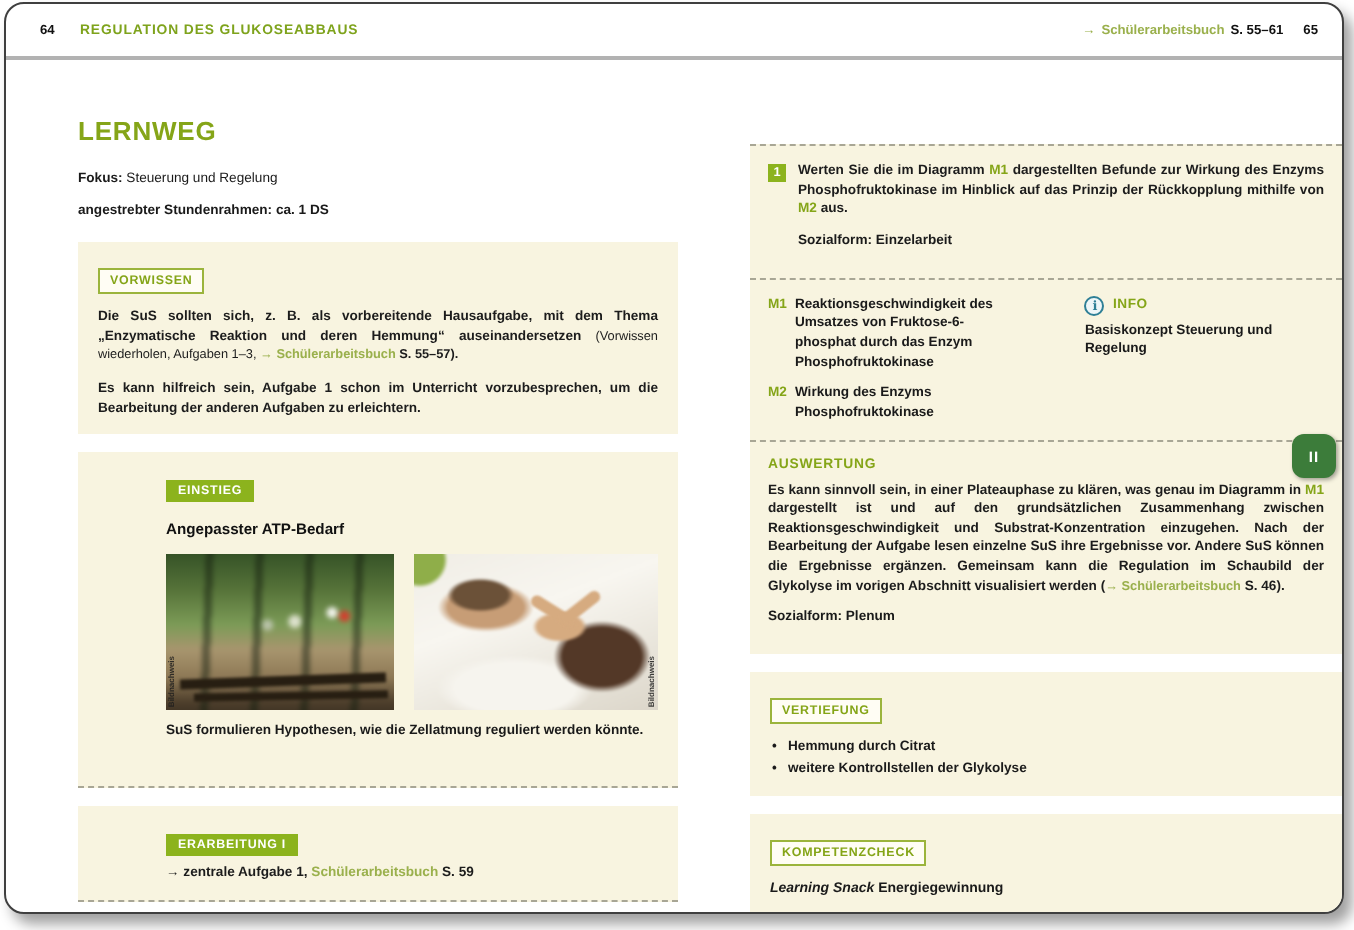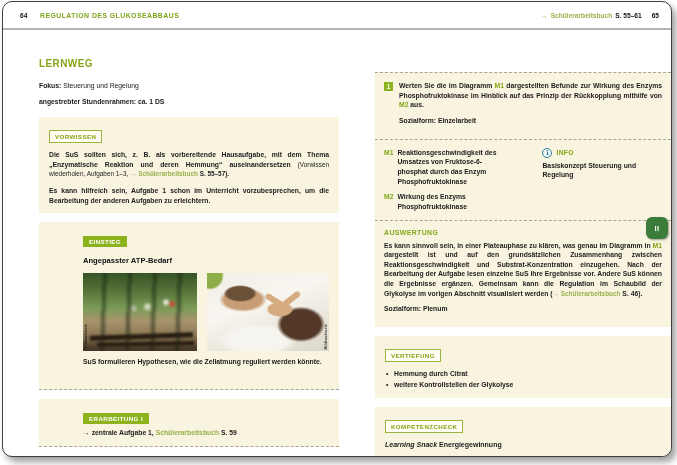--- a/index.html
+++ b/index.html
@@ -27,21 +27,21 @@
   .col-left{position:absolute;left:36px;top:46px;width:300px;}
   .col-right{position:absolute;left:372px;top:70px;width:296px;}
   
   .t{font-size:6.8px;line-height:1.42;text-align:justify;font-weight:600;color:#1c1c1c;margin:0;}
   .t .green{color:#85a518;font-weight:bold;}
   .t .lnk{color:#9ab04c;font-weight:bold;}
   .t .bld{font-weight:bold;}
   .note{font-weight:500;font-size:6.4px;}
   .soz{font-size:6.8px;font-weight:bold;margin-top:7px;}
   
-  .lernweg{font-size:10px;color:#85a518;font-weight:bold;letter-spacing:.4px;margin:10px 0 0;}
+  .lernweg{font-size:13px;color:#85a518;font-weight:bold;letter-spacing:.4px;margin:10px 0 0;}
   .meta{font-size:6.8px;margin-top:13px;}
   .meta b{font-weight:bold;}
   .meta2{font-size:6.8px;font-weight:bold;margin-top:9px;}
   .label-outline{display:inline-block;border:1px solid #9bb43c;color:#85a518;background:#fffdf4;
     font-size:6.2px;font-weight:bold;letter-spacing:.4px;padding:2px 5px 2px;}
   .label-fill{display:inline-block;background:#8cb31d;color:#fff;
     font-size:6.2px;font-weight:bold;letter-spacing:.4px;padding:2px 6px 2px;}
   .box{background:#f8f4e0;padding:8px 10px;margin-top:9px;}
   .box.first{margin-top:12px;}
   .box .t{margin-top:7px;}

